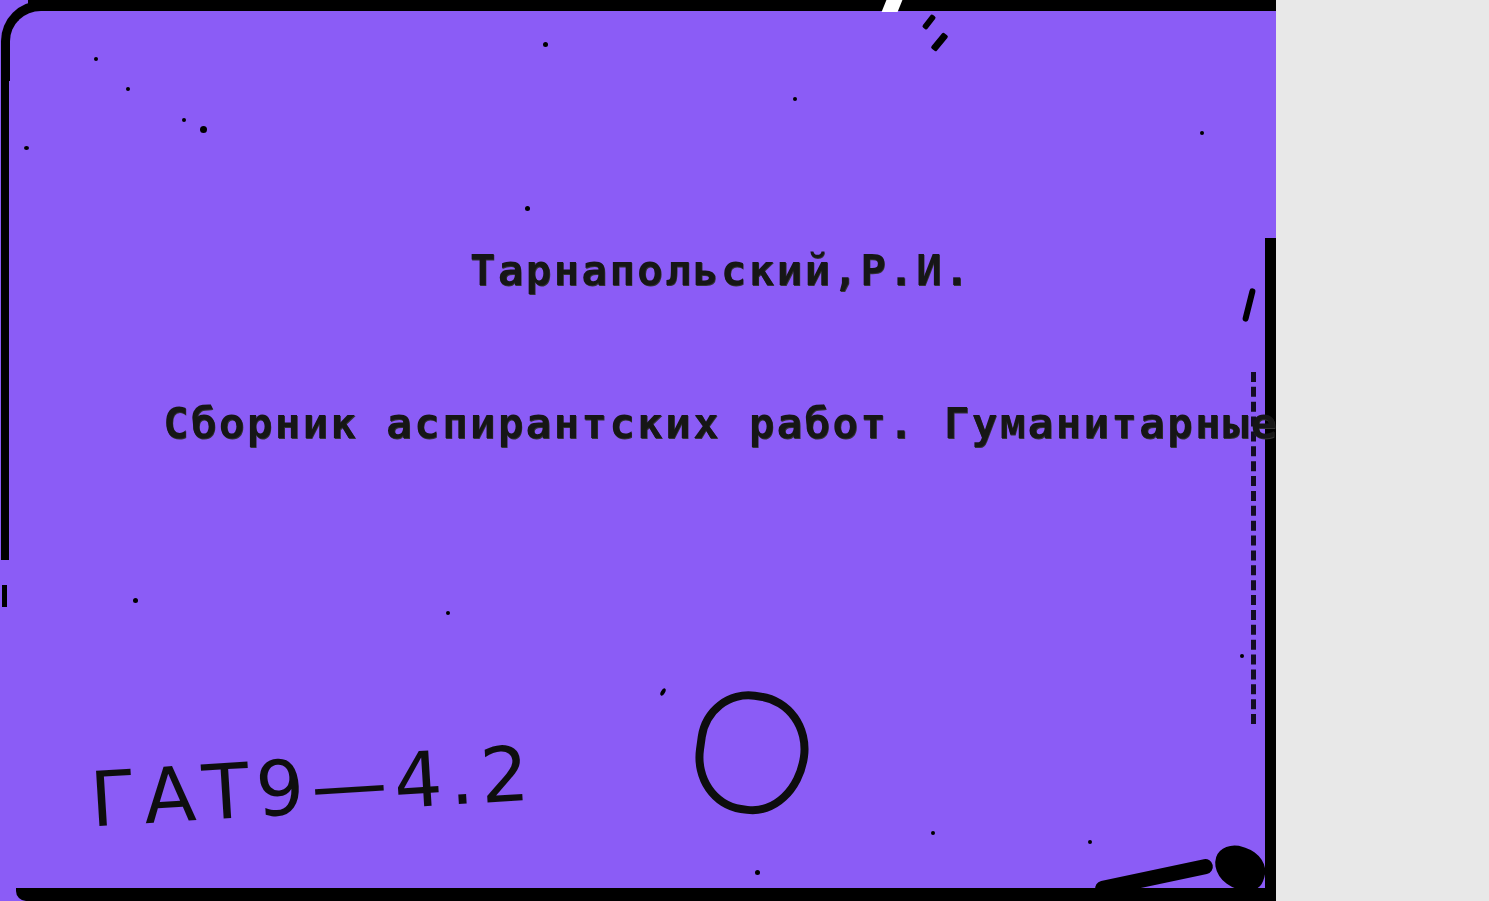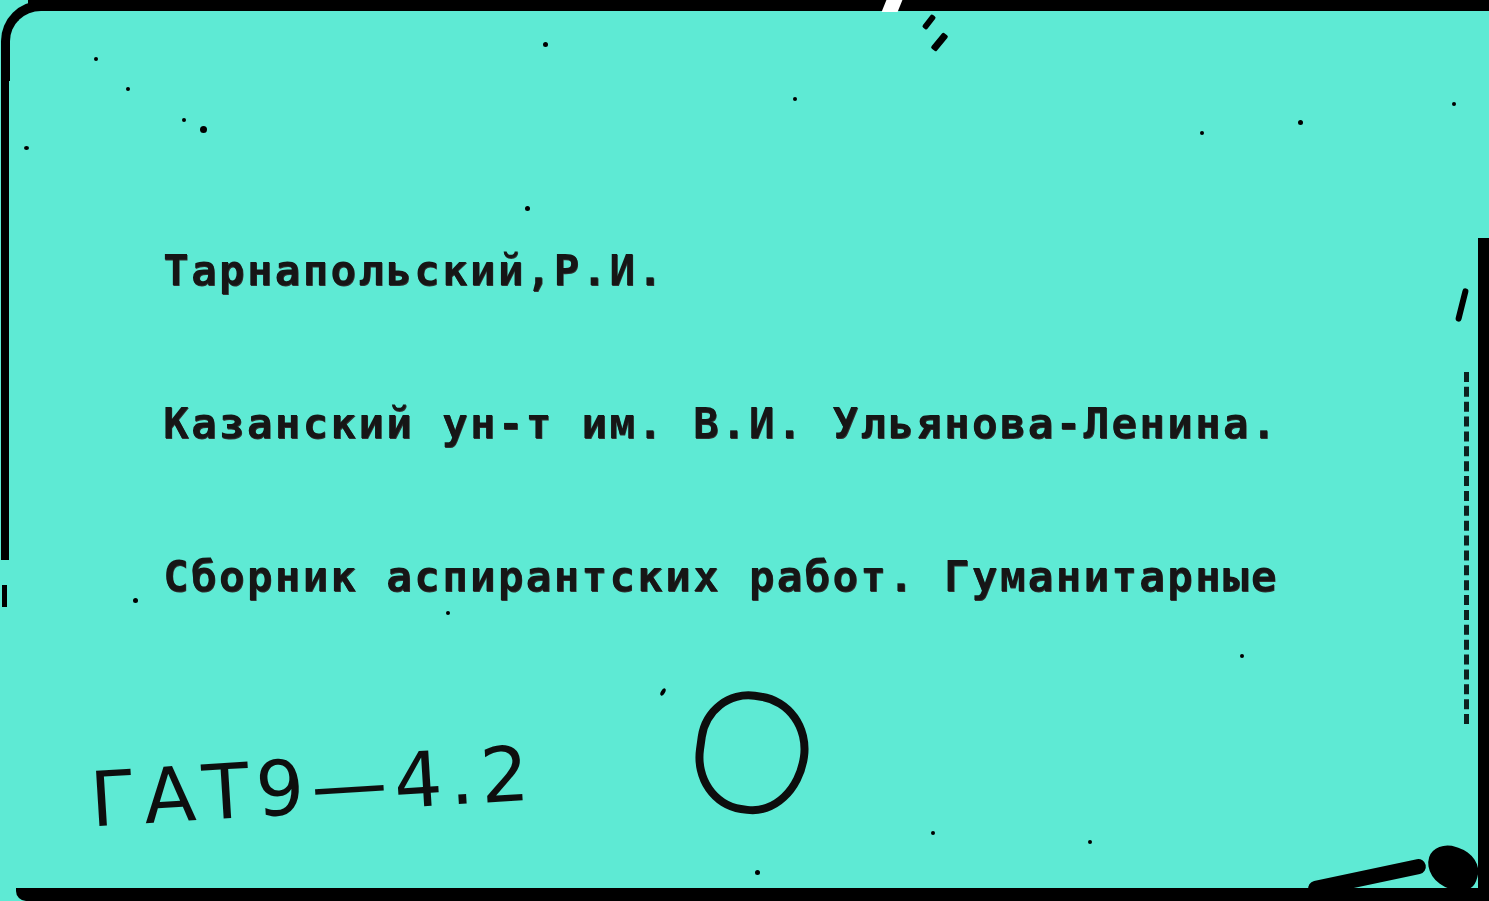--- a/index.html
+++ b/index.html
@@ -1,22 +1,23 @@
 <!DOCTYPE html>
 <html><head>
 <meta charset="utf-8">
 <style>
   html, body { margin:0; padding:0; background:#e8e8e8; }
   .page {
     position: relative;
-    width: 1489px;
+    width: 1276px;
     height: 901px;
-    background: #5eead4;
+    background: #8b5cf6;
     overflow: hidden;
     font-family: "DejaVu Sans Mono", monospace;
+    text-align: center;
   }
 
   
   .edge-top    { position:absolute; left:28px; top:0; width:1461px; height:11px; background:#000; }
   .top-gap     { position:absolute; left:884px; top:0; width:16px; height:12px; background:#fff; transform:skewX(-22deg); }
   .corner-tl   { position:absolute; left:1px; top:1px; width:70px; height:70px;
                  border-top:10px solid #000; border-left:9px solid #000; border-top-left-radius:40px; }
   .edge-left   { position:absolute; left:1px; top:55px; width:8px; height:505px; background:#000; }
   .edge-left-2 { position:absolute; left:2px; top:585px; width:5px; height:22px; background:#000; }
   .edge-bottom { position:absolute; left:16px; bottom:0; width:1473px; height:13px; background:#000;
@@ -96,21 +97,20 @@
   <div class="edge-left-2"></div>
   <div class="edge-bottom"></div>
   <div class="edge-right"></div>
   <div class="edge-right-dash"></div>
   <div class="blob-br"></div>
   <div class="streak-br"></div>
   <div class="tick-right"></div>
 
   <div class="text-block">
     <div class="line">Тарнапольский,Р.И.</div>
-    <div class="line">Казанский ун-т им. В.И. Ульянова-Ленина.</div>
     <div class="line">Сборник аспирантских работ. Гуманитарные</div>
     
   </div>
 
   <div class="call-number">ГАТ9—4.2</div>
 
   <div class="stamp-circle"></div>
 
   <div class="pen-tick-a"></div>
   <div class="pen-tick-b"></div>

